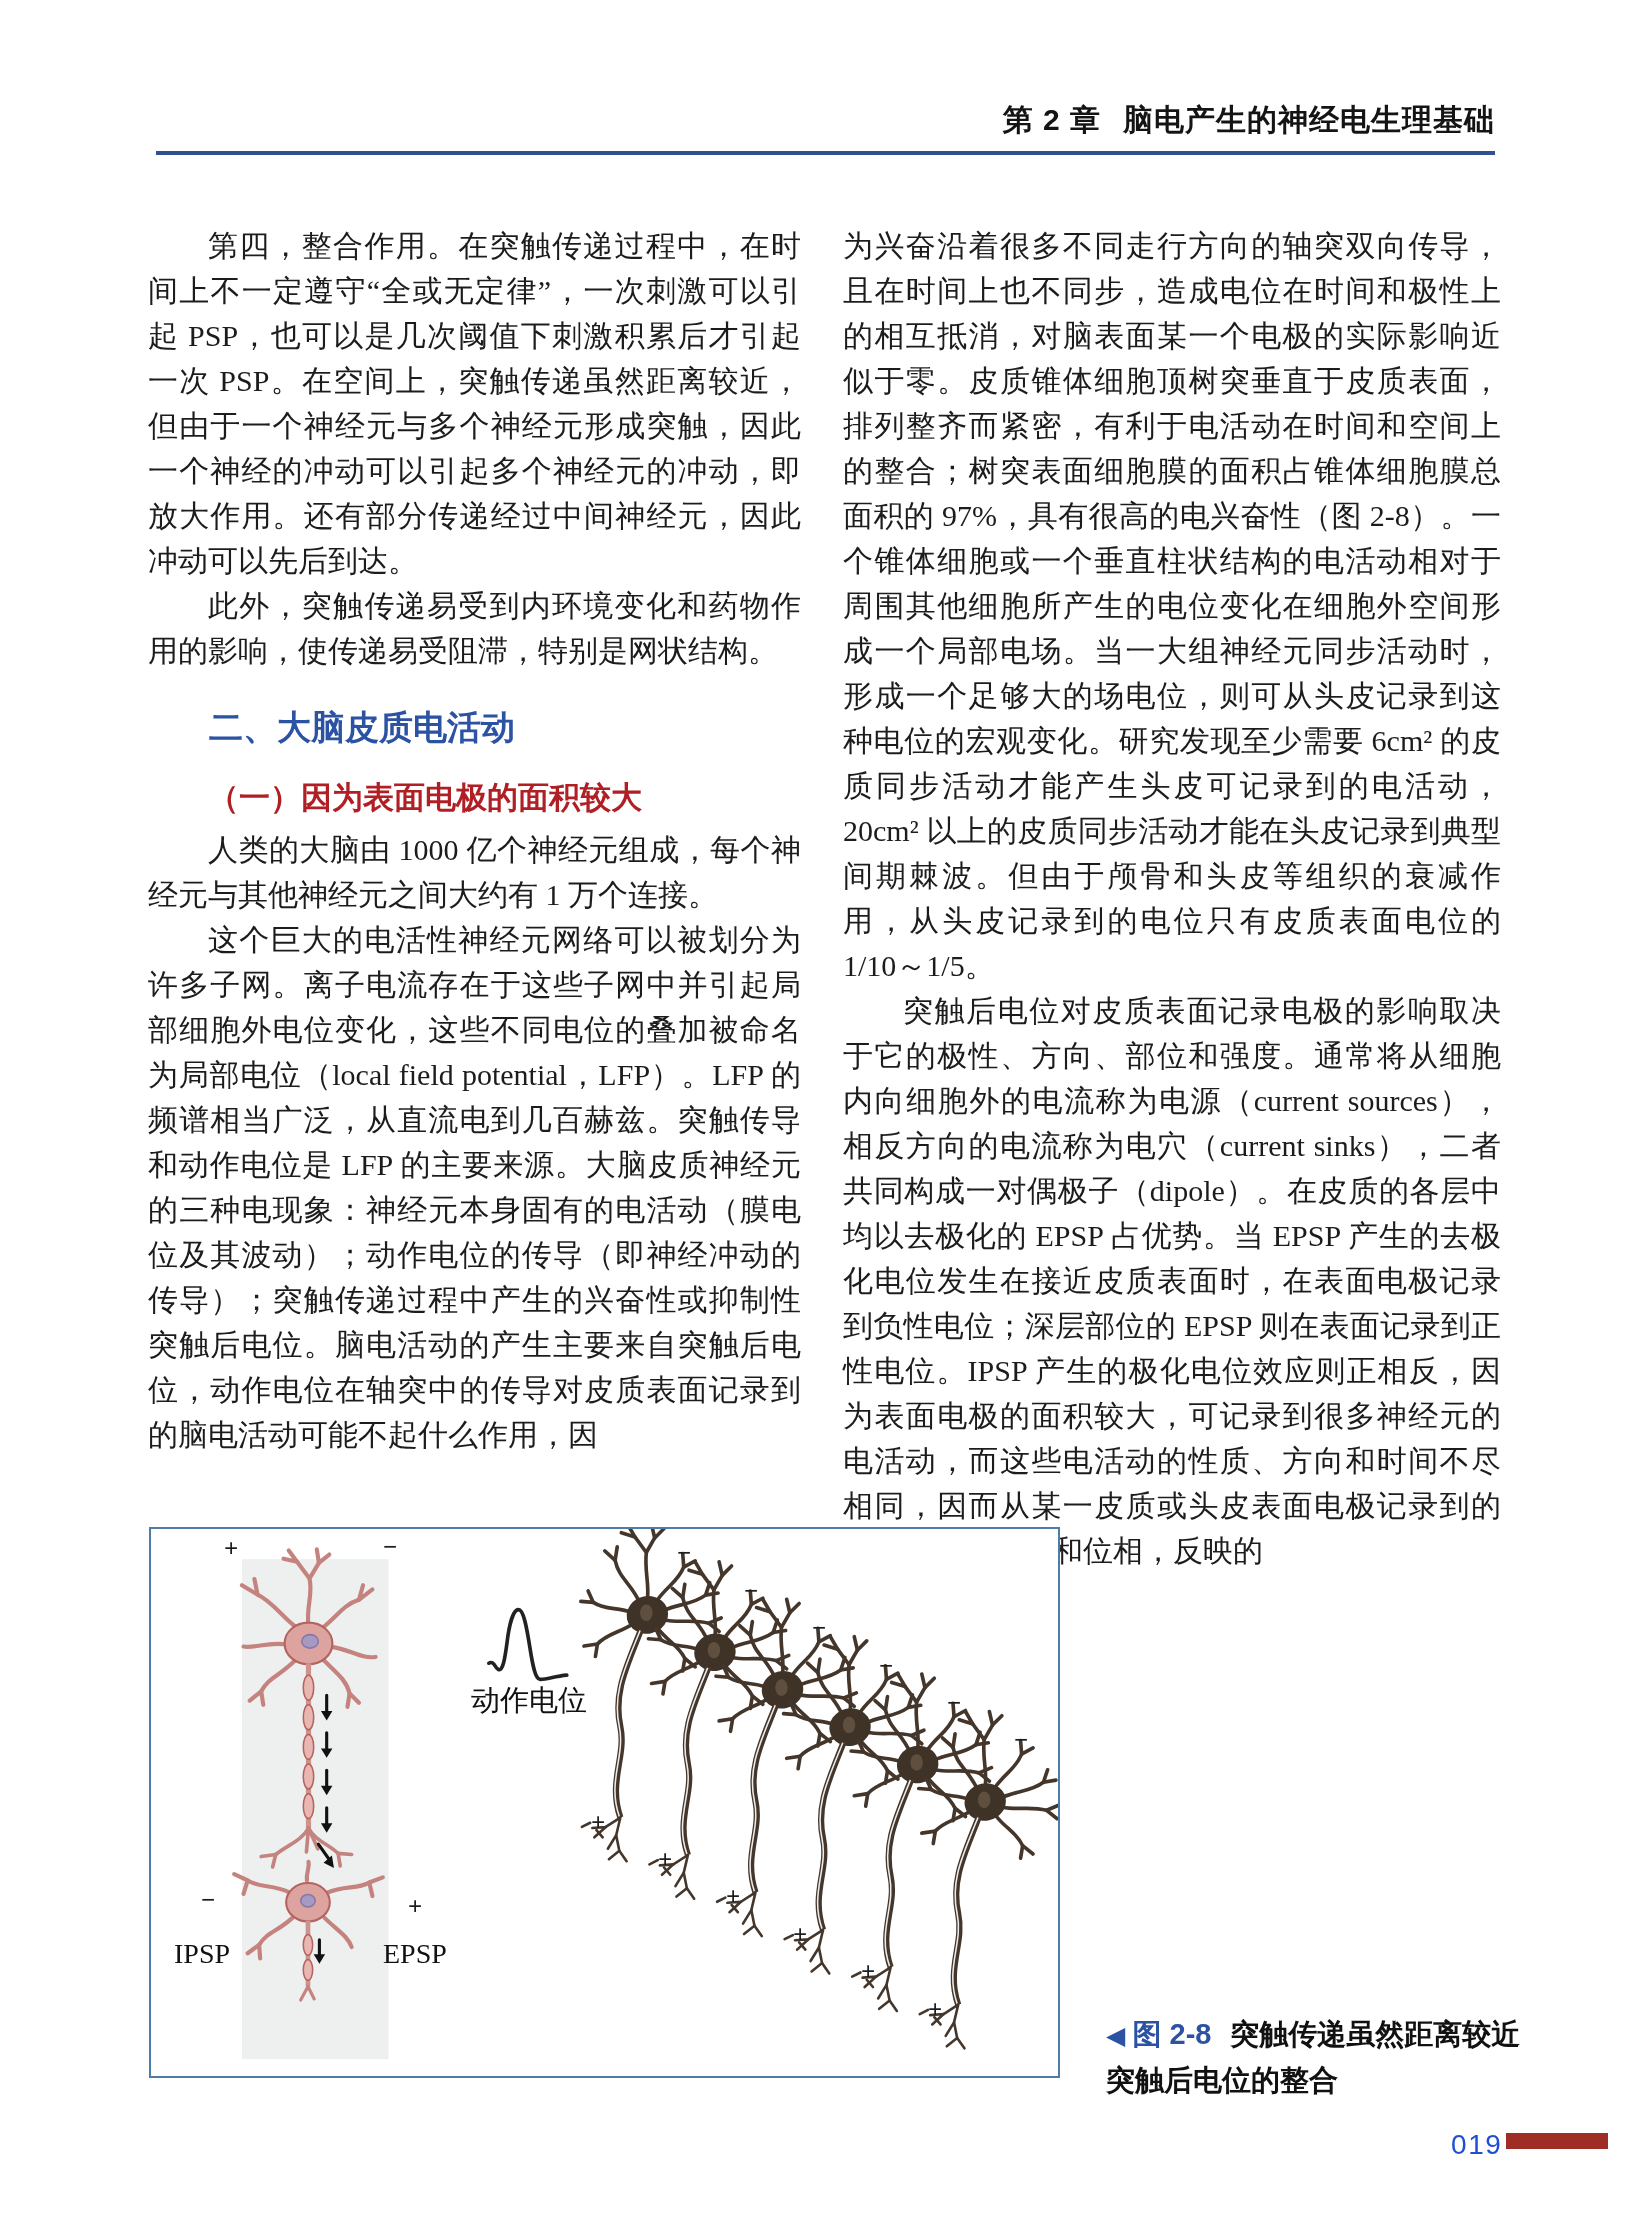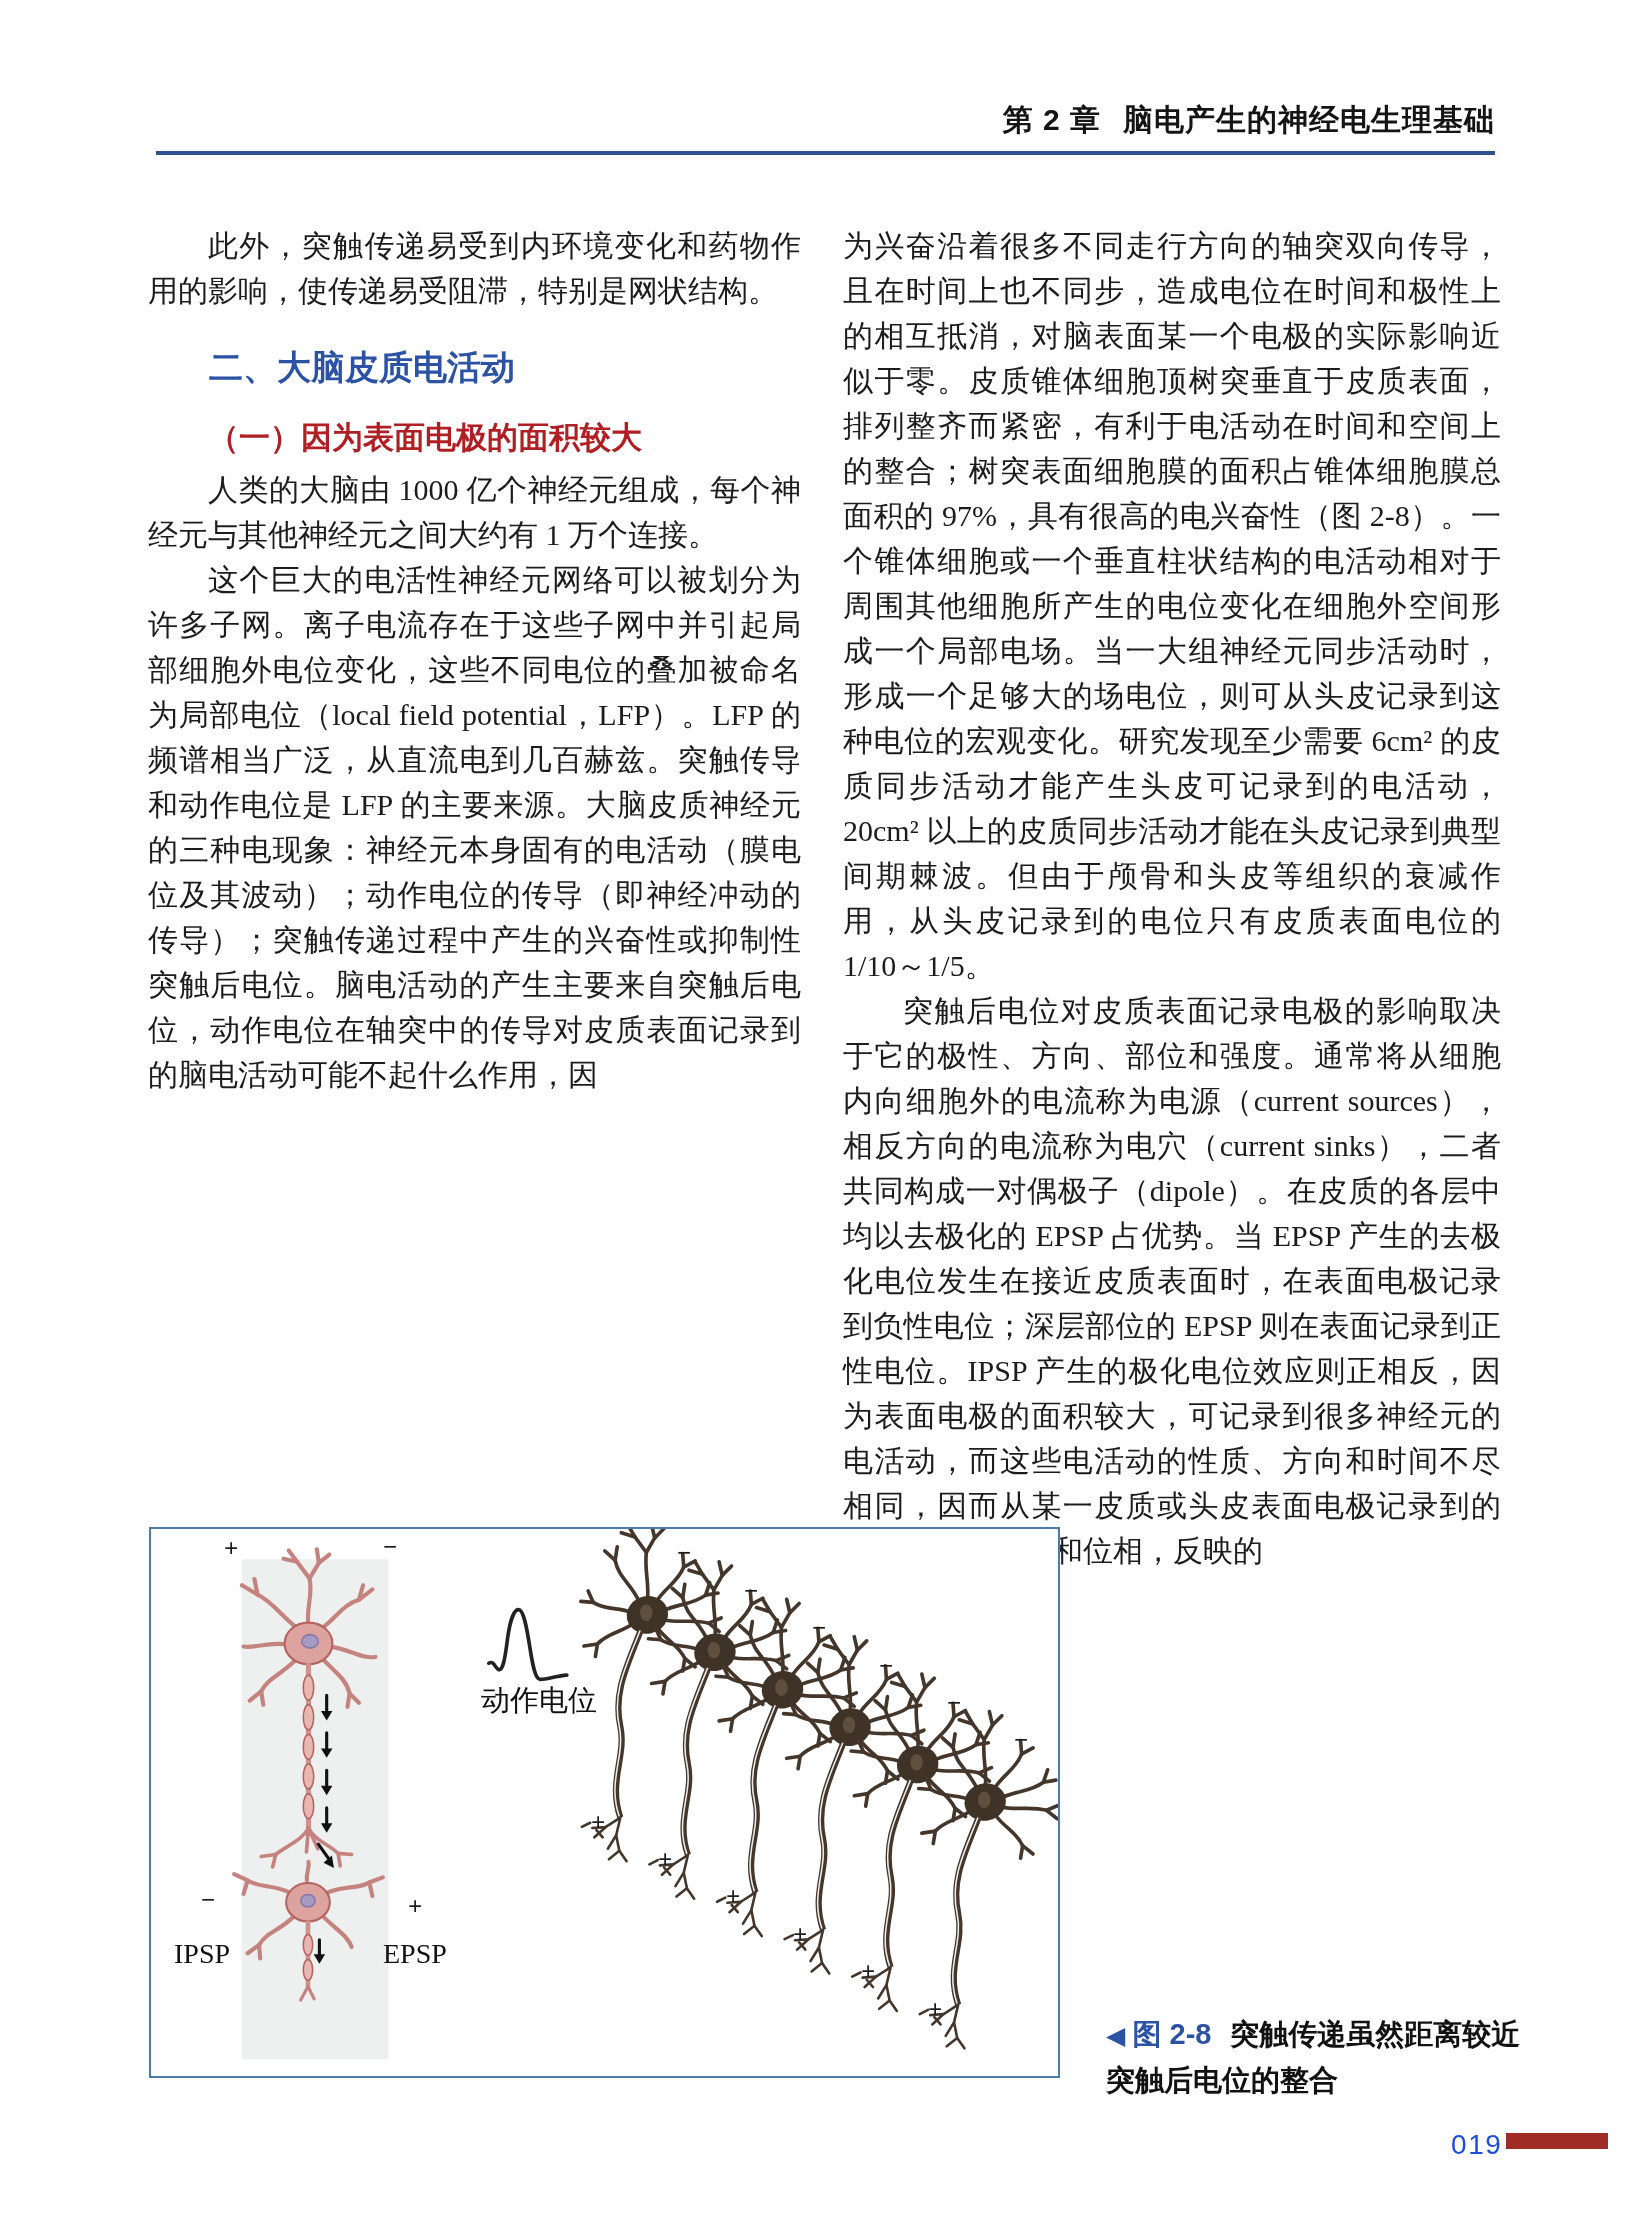--- a/index.html
+++ b/index.html
@@ -50,20 +50,21 @@
 <body>
 
 <div class="page">
 
   <div class="chapter-header">
     <span class="chap-no">第 2 章</span><span>脑电产生的神经电生理基础</span>
   </div>
   <div class="header-rule"></div>
 
   <section class="col col-left">
+    <p class="indent">第四，整合作用。在突触传递过程中，在时间上不一定遵守“全或无定律”，一次刺激可以引起 PSP，也可以是几次阈值下刺激积累后才引起一次 PSP。在空间上，突触传递虽然距离较近，但由于一个神经元与多个神经元形成突触，因此一个神经的冲动可以引起多个神经元的冲动，即放大作用。还有部分传递经过中间神经元，因此冲动可以先后到达。</p>
     <p class="indent">此外，突触传递易受到内环境变化和药物作用的影响，使传递易受阻滞，特别是网状结构。</p>
     <h2 class="h-blue">二、大脑皮质电活动</h2>
     <h3 class="h-red">（一）因为表面电极的面积较大</h3>
     <p class="indent">人类的大脑由 1000 亿个神经元组成，每个神经元与其他神经元之间大约有 1 万个连接。</p>
     <p class="indent">这个巨大的电活性神经元网络可以被划分为许多子网。离子电流存在于这些子网中并引起局部细胞外电位变化，这些不同电位的叠加被命名为局部电位（local field potential，LFP）。LFP 的频谱相当广泛，从直流电到几百赫兹。突触传导和动作电位是 LFP 的主要来源。大脑皮质神经元的三种电现象：神经元本身固有的电活动（膜电位及其波动）；动作电位的传导（即神经冲动的传导）；突触传递过程中产生的兴奋性或抑制性突触后电位。脑电活动的产生主要来自突触后电位，动作电位在轴突中的传导对皮质表面记录到的脑电活动可能不起什么作用，因</p>
   </section>
 
   <section class="col col-right">
     <p>为兴奋沿着很多不同走行方向的轴突双向传导，且在时间上也不同步，造成电位在时间和极性上的相互抵消，对脑表面某一个电极的实际影响近似于零。皮质锥体细胞顶树突垂直于皮质表面，排列整齐而紧密，有利于电活动在时间和空间上的整合；树突表面细胞膜的面积占锥体细胞膜总面积的 97%，具有很高的电兴奋性（图 2-8）。一个锥体细胞或一个垂直柱状结构的电活动相对于周围其他细胞所产生的电位变化在细胞外空间形成一个局部电场。当一大组神经元同步活动时，形成一个足够大的场电位，则可从头皮记录到这种电位的宏观变化。研究发现至少需要 6cm² 的皮质同步活动才能产生头皮可记录到的电活动，20cm² 以上的皮质同步活动才能在头皮记录到典型间期棘波。但由于颅骨和头皮等组织的衰减作用，从头皮记录到的电位只有皮质表面电位的 1/10～1/5。</p>
     <p class="indent">突触后电位对皮质表面记录电极的影响取决于它的极性、方向、部位和强度。通常将从细胞内向细胞外的电流称为电源（current sources），相反方向的电流称为电穴（current sinks），二者共同构成一对偶极子（dipole）。在皮质的各层中均以去极化的 EPSP 占优势。当 EPSP 产生的去极化电位发生在接近皮质表面时，在表面电极记录到负性电位；深层部位的 EPSP 则在表面记录到正性电位。IPSP 产生的极化电位效应则正相反，因为表面电极的面积较大，可记录到很多神经元的电活动，而这些电活动的性质、方向和时间不尽相同，因而从某一皮质或头皮表面电极记录到的脑电波形、频率和位相，反映的</p>
@@ -198,21 +199,21 @@
         <use href="#dn" x="0" y="0" transform="translate(1605,525)"></use>
       </g>
     </svg>
 
     <span class="sign" style="left:73px;top:7.3px;">+</span>
     <span class="sign" style="left:232px;top:5.2px;">−</span>
     <span class="sign" style="left:50px;top:358px;">−</span>
     <span class="sign" style="left:257px;top:365px;">+</span>
     <span class="fig-label" style="left:23px;top:409px;">IPSP</span>
     <span class="fig-label" style="left:232px;top:409px;">EPSP</span>
-    <span class="fig-label cjk" style="left:330px;top:156px;">动作电位</span>
+    <span class="fig-label cjk" style="left:320px;top:156px;">动作电位</span>
 
     <span class="sign" style="left:526px;top:11.4px;">−</span>
     <span class="sign" style="left:593px;top:49px;">−</span>
     <span class="sign" style="left:661px;top:86px;">−</span>
     <span class="sign" style="left:728px;top:124px;">−</span>
     <span class="sign" style="left:796px;top:161px;">−</span>
     <span class="sign" style="left:863px;top:198px;">−</span>
     <span class="sign" style="left:440px;top:281px;">+</span>
     <span class="sign" style="left:507px;top:318px;">+</span>
     <span class="sign" style="left:575px;top:355px;">+</span>

